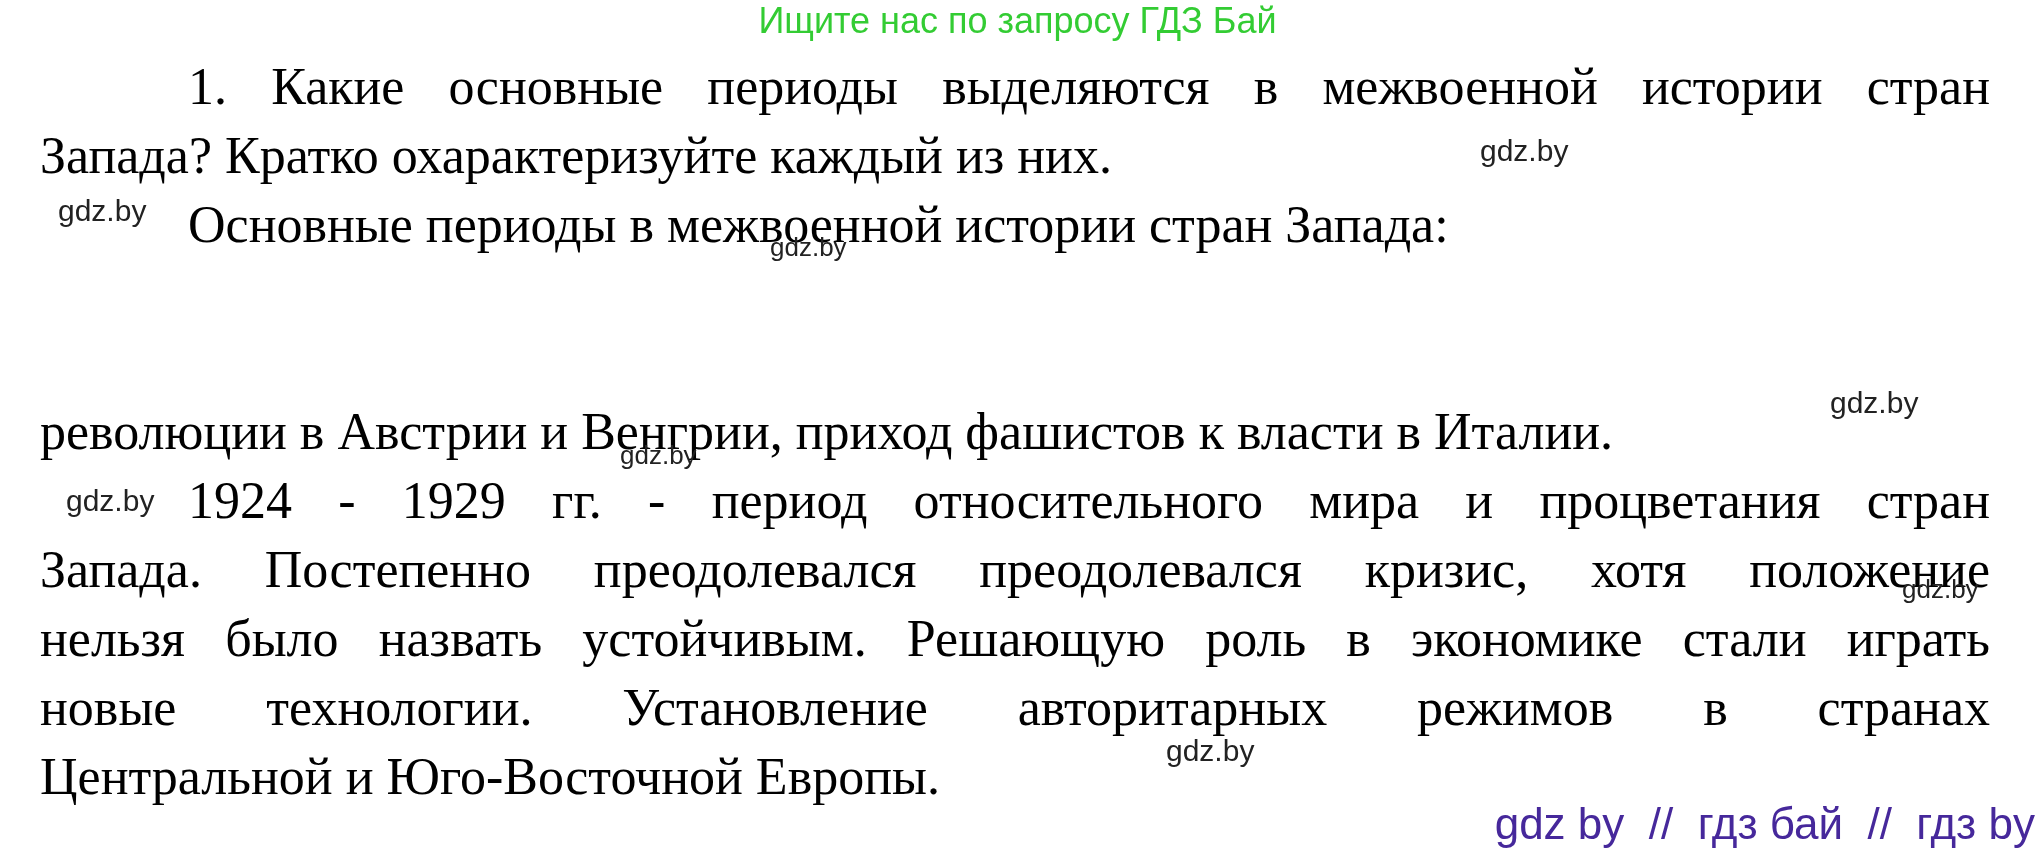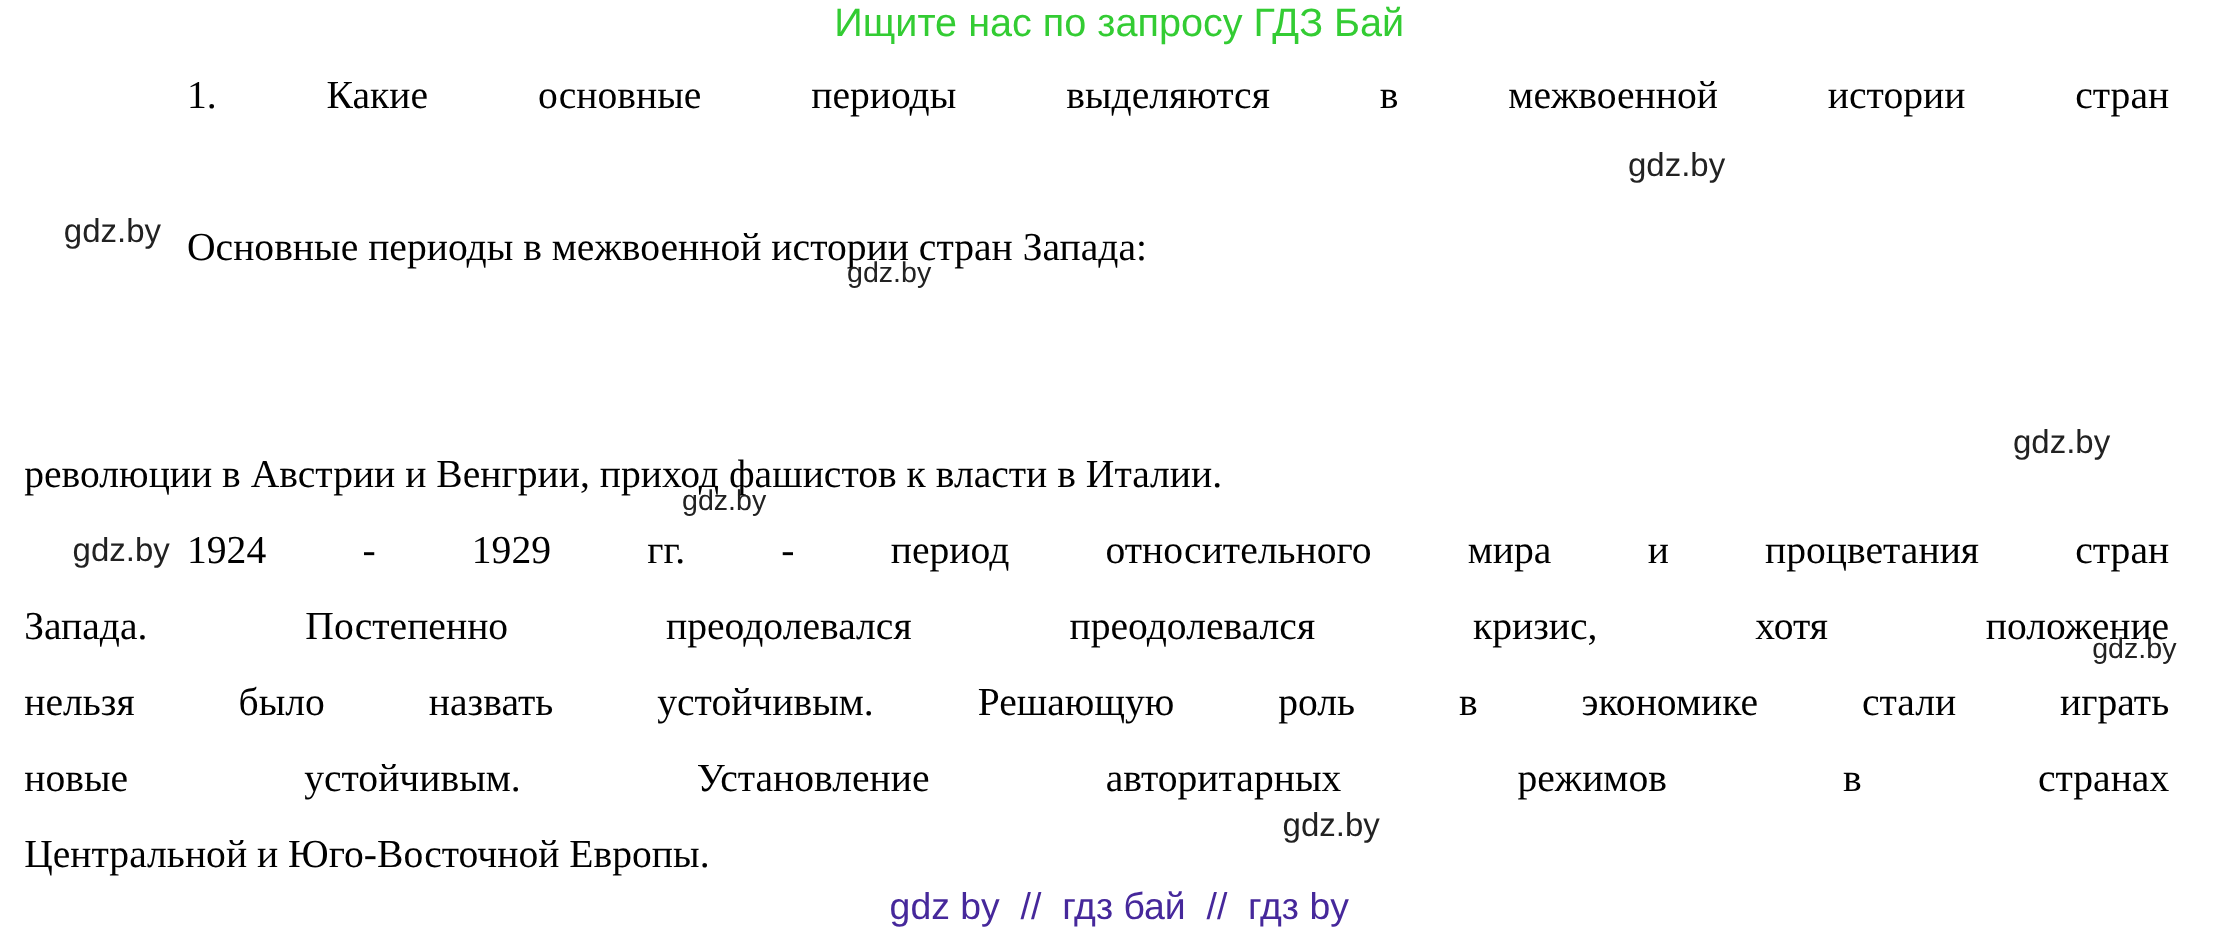--- a/index.html
+++ b/index.html
@@ -11,60 +11,61 @@
     font-family:"Liberation Serif", serif;
     overflow:hidden;
   }
   .header-note {
     position:absolute; top:2px; left:0; width:100%;
     text-align:center;
     font-family:"Liberation Sans", sans-serif;
     font-size:36px; line-height:38px;
   }
   .line {
-    position:absolute; left:22px; width:1950px;
-    font-size:36px; line-height:69px;
+    position:absolute; left:40px; width:1950px;
+    font-size:52px; line-height:69px;
     white-space:nowrap;
     box-sizing:border-box;
   }
   .line.j {
     white-space:normal;
     text-align:justify;
     text-align-last:justify;
   }
   .ind { padding-left:148px; }
   .wm {
     position:absolute;
     font-family:Liberation Sans, sans-serif;
     font-size:30px; line-height:30px;
     color:#222222;
   }
   .wm.sm { font-size:26px; line-height:26px; }
   .footer-note {
     position:absolute; top:804px; left:0; width:100%;
-    text-align:center;
+    text-align:right;
     font-family:"Liberation Sans", sans-serif;
-    font-size:34px; line-height:40px;
+    font-size:44px; line-height:40px;
     white-space:pre;
   }
 </style>
 </head>
 <body>
 
 <div class="page">
 
   <div class="header-note" style="color: rgb(51, 204, 51);">Ищите нас по запросу ГДЗ Бай</div>
 
   <div class="line j ind" style="top:52px">1. Какие основные периоды выделяются в межвоенной истории стран</div>
+  <div class="line" style="top:121px">Запада? Кратко охарактеризуйте каждый из них.</div>
   <div class="line ind" style="top:190px">Основные периоды в межвоенной истории стран Запада:</div>
   <div class="line" style="top:397px">революции в Австрии и Венгрии, приход фашистов к власти в Италии.</div>
   <div class="line j ind" style="top:466px">1924 - 1929 гг. - период относительного мира и процветания стран</div>
   <div class="line j" style="top:535px">Запада. Постепенно преодолевался преодолевался кризис, хотя положение</div>
   <div class="line j" style="top:604px">нельзя было назвать устойчивым. Решающую роль в экономике стали играть</div>
-  <div class="line j" style="top:673px">новые устойчивым. Установление авторитарных режимов в странах</div>
+  <div class="line j" style="top:673px">новые технологии. Установление авторитарных режимов в странах</div>
   <div class="line" style="top:742px">Центральной и Юго-Восточной Европы.</div>
 
   <span class="wm" style="left:1480px; top:136px">gdz.by</span>
   <span class="wm" style="left:58px;   top:196px">gdz.by</span>
   <span class="wm sm" style="left:770px;  top:234px">gdz.by</span>
   <span class="wm" style="left:1830px; top:388px">gdz.by</span>
   <span class="wm sm" style="left:620px;  top:442px">gdz.by</span>
   <span class="wm" style="left:66px;   top:486px">gdz.by</span>
   <span class="wm sm" style="left:1902px; top:576px">gdz.by</span>
   <span class="wm" style="left:1166px; top:736px">gdz.by</span>

